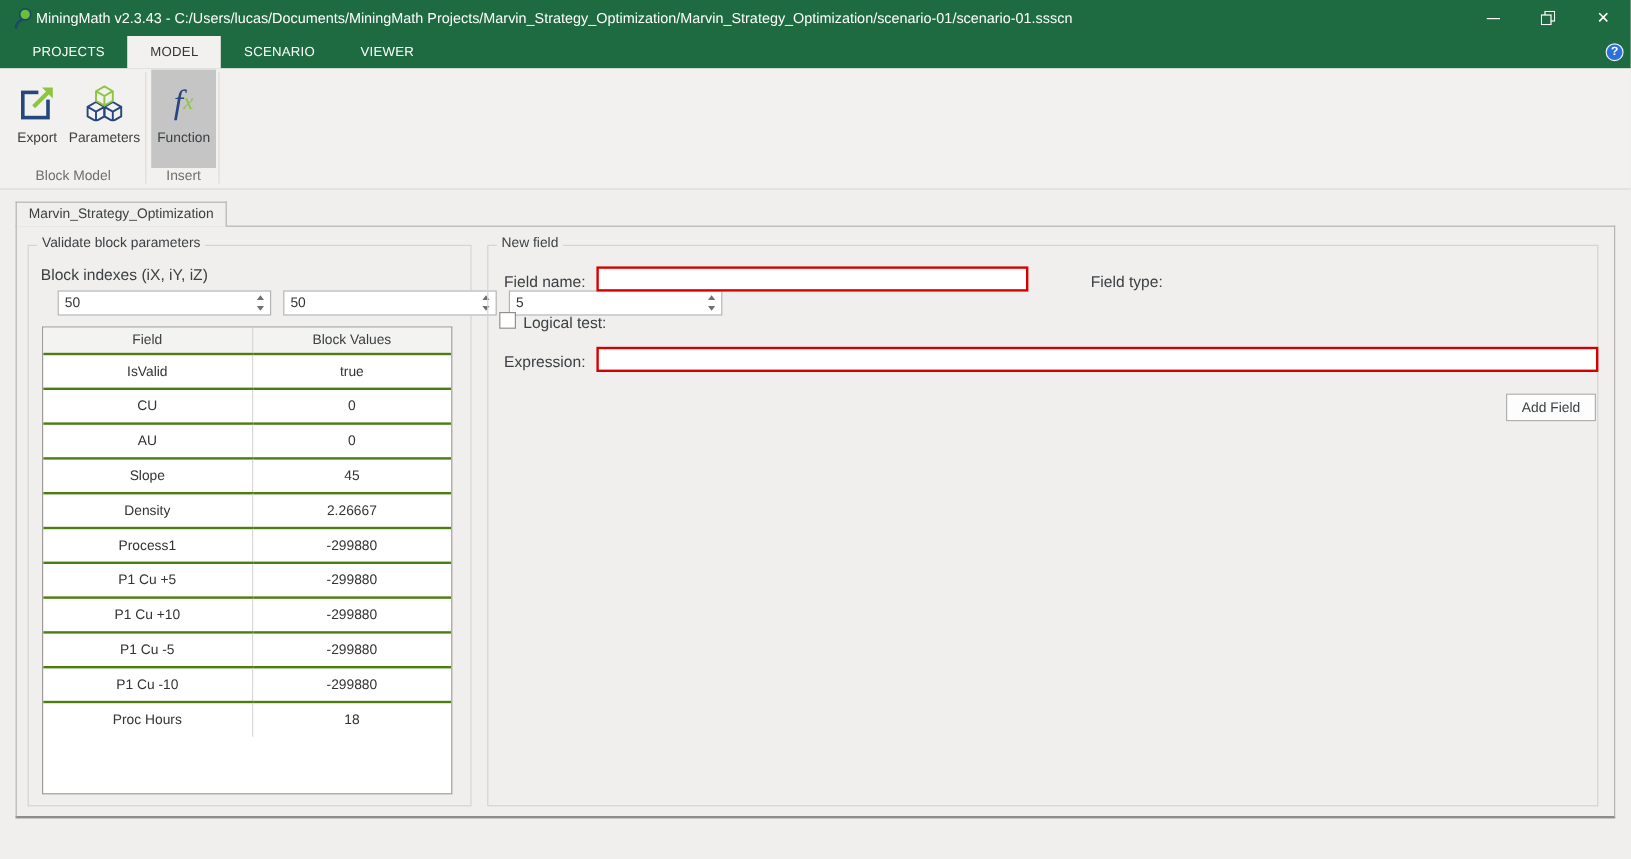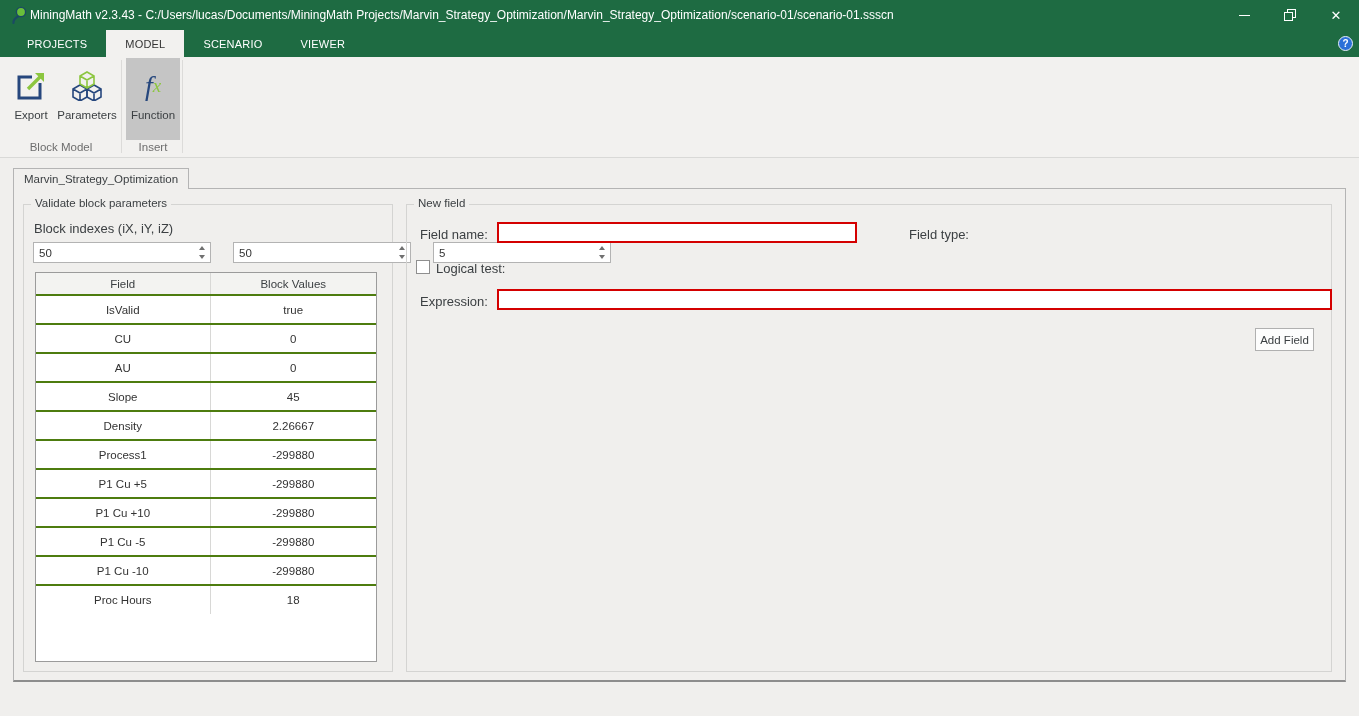--- a/index.html
+++ b/index.html
@@ -79,21 +79,21 @@
   .groupbox { position:absolute; border:1px solid #d4d4d2; }
   .groupbox .gb-title {
     position:absolute; top:-8px; left:7px; background:#f0efed; padding:0 4px;
     font-size:11.5px; color:#3c4043; white-space:nowrap;
   }
   .gb-left  { left:9px;  top:15px; width:370px; height:468px; }
   .gb-right { left:392px; top:15px; width:926px; height:468px; }
 
   
   .lbl { position:absolute; font-size:13px; color:#3c4043; white-space:nowrap; }
-  .spin-row { position:absolute; left:9px; top:37px; width:351px; display:flex; gap:22px; }
+  .spin-row { position:absolute; left:24px; top:37px; width:351px; display:flex; gap:10px; }
   .spinbox {
     flex:1; height:21px; background:#fff; border:1px solid #b3b3b3;
     display:flex; align-items:stretch;
   }
   .spinbox input {
     flex:1; border:none; outline:none; font-size:11.5px; color:#333;
     padding-left:5px; font-family:inherit; background:transparent; min-width:0;
   }
   .spin-btns { width:17px; display:flex; flex-direction:column; }
   .spin-btn { flex:1; display:flex; align-items:center; justify-content:center; }
@@ -328,16 +328,16 @@
     <input class="txt-input" style="left: 90px; top: 17px; width: 360px;" value="">
 
     <span class="lbl" style="left:502px; top:22px;">Field type:</span>
 
     <input type="checkbox" class="checkbox" style="left: 9px; top: 55px;">
     <span class="lbl" style="left:29px; top:56px;">Logical test:</span>
 
     <span class="lbl" style="left:13px; top:89px;">Expression:</span>
     <input class="txt-input" style="left: 90px; top: 84px; width: 835px;" value="">
 
-    <button class="push-btn" style="left:848px; top:123px; width:59px;">Add Field</button>
+    <button class="push-btn" style="left:848px; top:123px; width:75px;">Add Field</button>
   </div>
 
 </div>
 
 </body></html>

